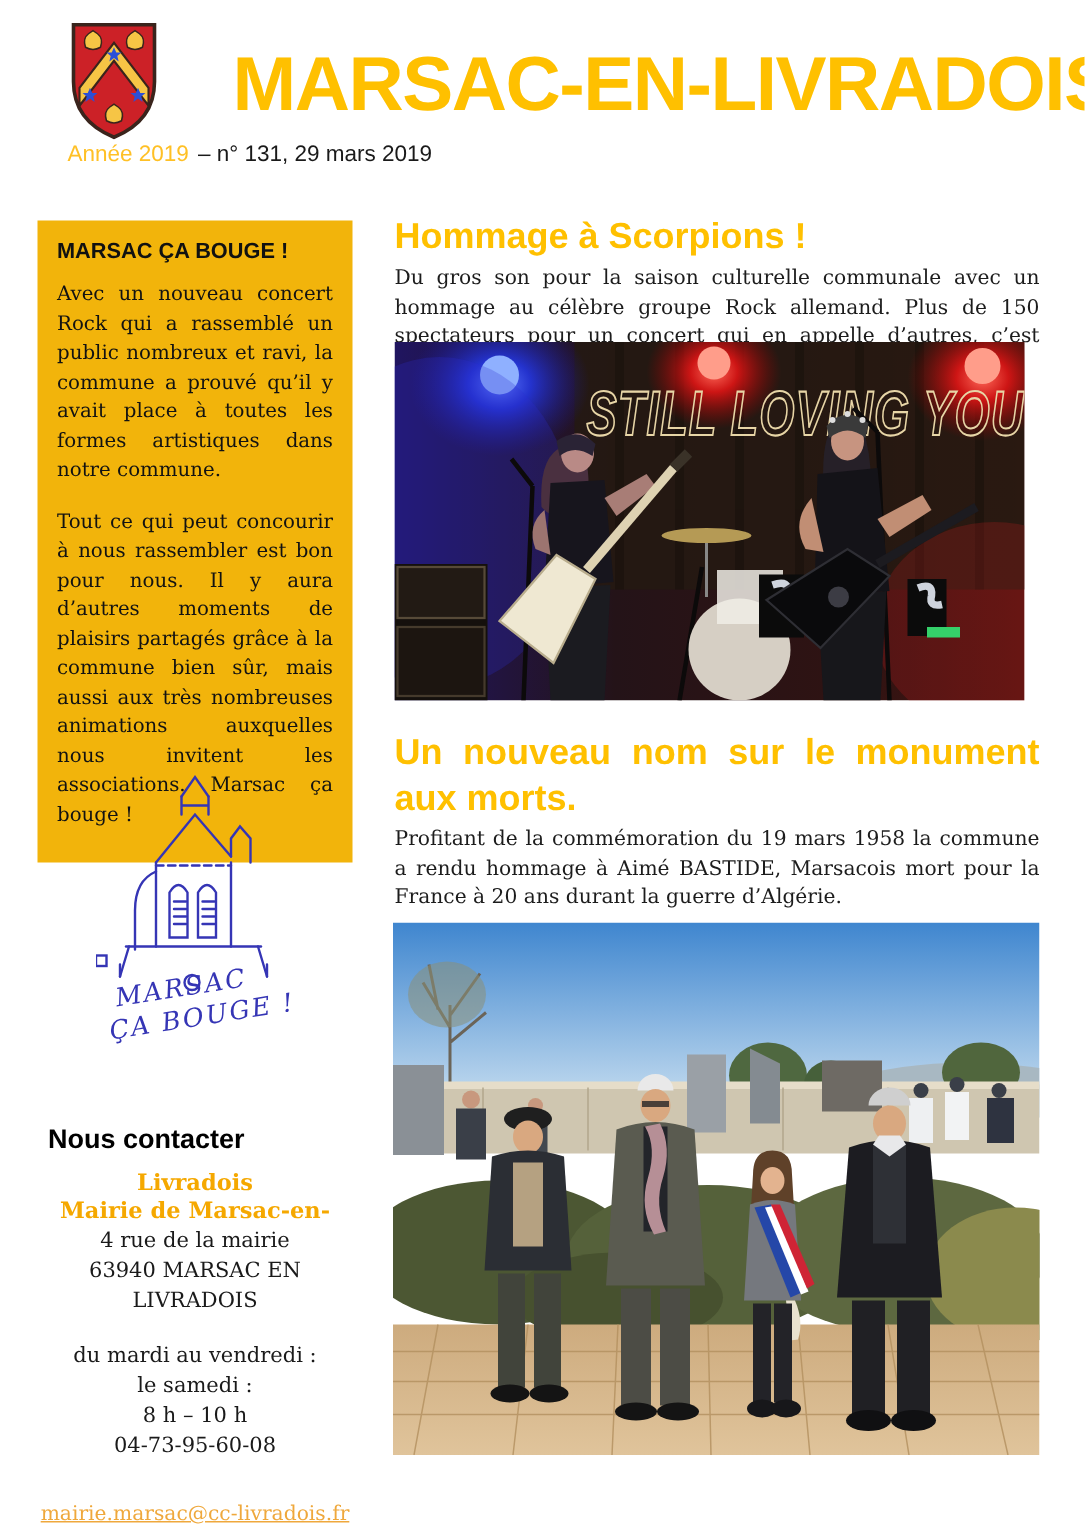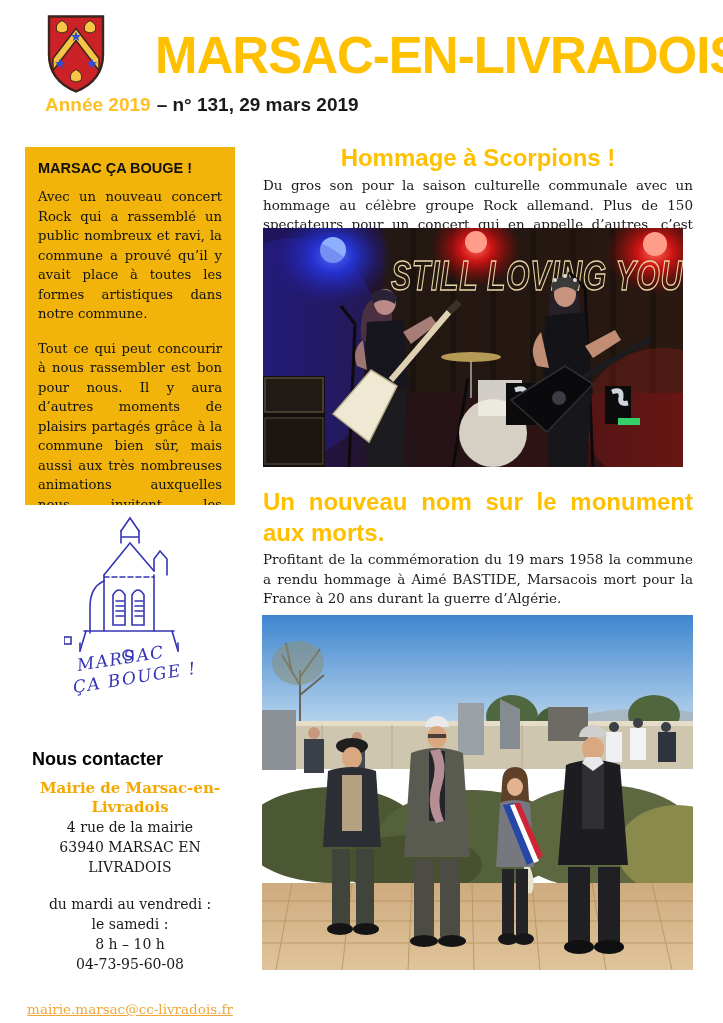--- a/index.html
+++ b/index.html
@@ -8,27 +8,27 @@
     font-family:"Liberation Sans",sans-serif;overflow:hidden;
   }
   .abs{position:absolute;}
 
   
   #coat{left:45px;top:12px;width:62px;height:84px;}
   #page-title{
     left:112px;top:26px;width:585px;font-size:51px;font-weight:bold;
     color:#FFC000;letter-spacing:-1px;white-space:nowrap;margin-left:43px;
   }
-  #issue-line{left:45px;top:94px;font-size:19px;font-weight:bold;color:#1a1a1a;}
+  #issue-line{left:45px;top:94px;font-size:15px;font-weight:normal;color:#1a1a1a;}
   #issue-line .yr{color:#FFC025;}
   #issue-line .rest{margin-left:6px;}
 
   
   #bulge-box{
-    left:25px;top:147px;width:210px;height:358px;background:#F2B40B;
+    left:25px;top:147px;width:210px;height:428px;background:#F2B40B;
     box-sizing:border-box;padding:13px 13px 10px 13px;overflow:hidden;
   }
   #bulge-box h2{
     margin:0 0 11px 0;font-size:14.5px;font-weight:bold;color:#111;
     font-family:"Liberation Sans",sans-serif;
   }
   #bulge-box p{
     margin:0 0 15px 0;font-family:"DejaVu Serif",serif;font-size:13.2px;
     line-height:19.5px;text-align:justify;color:#121212;
   }
@@ -45,21 +45,20 @@
   .org-name{font-weight:bold;color:#F5A800;font-size:15px;line-height:19px;}
   .contact-gap{height:17px;}
   #email-link{
     color:#EFA83C;text-decoration:underline;font-size:13.5px;cursor:pointer;
   }
 
   
   .article-title{
     left:263px;width:430px;font-size:24px;font-weight:bold;color:#FFC000;
     line-height:31px;
-    text-align:center;
   }
   #article1-title{top:142px;}
   #article2-title{top:486px;text-align:justify;}
   .article-body{
     left:263px;width:430px;font-family:"DejaVu Serif",serif;font-size:13.5px;
     line-height:19.5px;text-align:justify;color:#1c1c1c;
   }
   #article1-body{top:176px;}
   #article2-body{top:550px;}
 
@@ -126,22 +125,22 @@
   </g>
   <g font-family="DejaVu Serif, serif" font-style="italic" font-size="17" fill="#3535B5">
     <text x="14" y="158" transform="rotate(-9 14,158)" letter-spacing="1.5">MARSAC</text>
     <text x="10" y="180" transform="rotate(-9 10,180)" letter-spacing="1.5">ÇA BOUGE !</text>
   </g>
 </svg>
 
 <div id="contact-heading" class="abs">Nous contacter</div>
 
 <div id="contact-block" class="abs">
+  <div class="org-name">Livradois</div>
   <div class="org-name">Mairie de Marsac-en-</div>
-  <div class="org-name">Livradois</div>
   <div>4 rue de la mairie</div>
   <div>63940 MARSAC EN LIVRADOIS</div>
   <div class="contact-gap"></div>
   <div>du mardi au vendredi :</div>
   <div>le samedi :</div>
   <div>8 h – 10 h</div>
   <div>04-73-95-60-08</div>
   <div class="contact-gap"></div>
   <div style="height:8px"></div>
   <a id="email-link">mairie.marsac@cc-livradois.fr</a>

